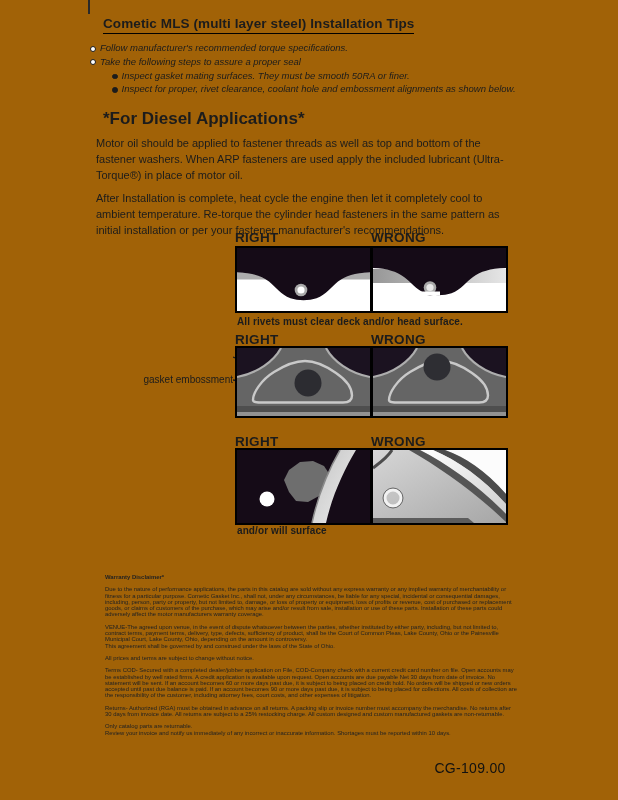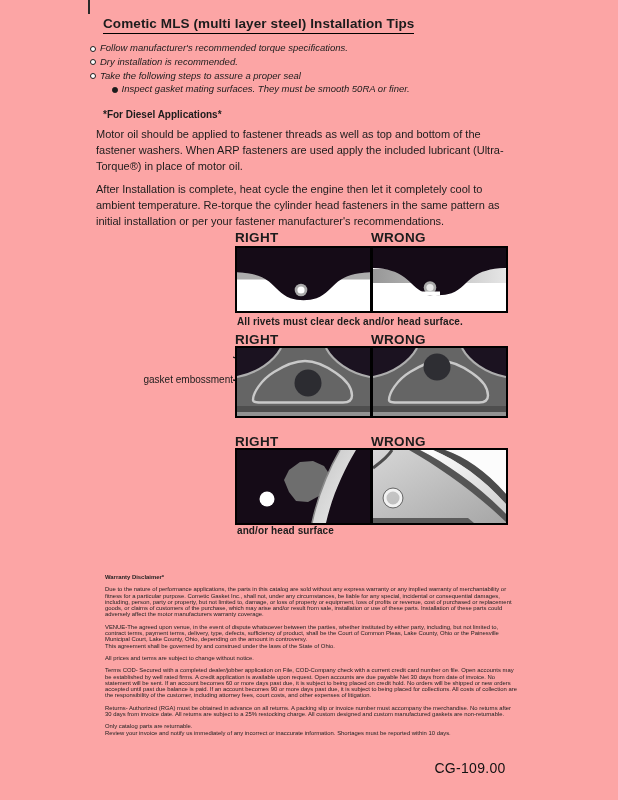--- a/index.html
+++ b/index.html
@@ -1,34 +1,34 @@
 <!DOCTYPE html>
 <html><head>
 <meta charset="utf-8">
 <style>
   html,body{margin:0;padding:0;background:#e8e8e8;}
   .page{
-    position:relative;width:618px;height:800px;background:#fca5a5;
+    position:relative;width:618px;height:800px;background:#a16207;
     font-family:"Liberation Sans","DejaVu Sans",sans-serif;color:#1c1c1c;
     margin:0 auto;overflow:hidden;
   }
   .topmark{position:absolute;left:88px;top:0;width:1.5px;height:14px;background:#2a2a2a;}
 
   
   .top-section{position:absolute;left:90px;top:14px;width:434px;}
   .title{
     display:inline-block;margin:0 0 7px 13px;font-size:13.5px;font-weight:bold;
     border-bottom:1.6px solid #000;padding-bottom:2px;letter-spacing:.1px;
   }
   .bullet{display:flex;align-items:flex-start;font-size:9.5px;line-height:13.8px;font-style:italic;}
   .b-glyph{flex:0 0 auto;width:4px;height:4px;border:1px solid #1c1c1c;border-radius:50%;
     margin:4.5px 4px 0 0;background:#fff;}
   .sub .b-glyph{background:#1c1c1c;border-color:#1c1c1c;width:3.6px;height:3.6px;margin-top:5px;}
   .sub{margin-left:22px;}
-  .diesel-heading{margin:13px 0 6px 13px;font-size:10px;font-weight:bold;}
+  .diesel-heading{margin:13px 0 6px 13px;font-size:17px;font-weight:bold;}
   .para{margin:0 0 7px 6px;font-size:11px;line-height:16px;width:421px;}
 
   
   .dg-header{position:absolute;width:137px;text-align:left;font-size:13.5px;font-weight:bold;letter-spacing:.3px;}
   .dbox{position:absolute;width:137px;border:2px solid #000;background:#fff;box-sizing:border-box;line-height:0;}
   .dbox svg{display:block;}
   .caption{position:absolute;left:237px;font-size:10px;font-weight:bold;letter-spacing:.1px;line-height:12px;}
   .fig-label{position:absolute;left:117px;width:116px;text-align:right;font-size:10px;line-height:11.5px;}
   .pointer-svg{position:absolute;left:233px;top:346px;}
 
@@ -50,29 +50,29 @@
 
   <div class="top-section">
     <h1 class="title">Cometic MLS (multi layer steel) Installation Tips</h1>
 
     <div class="bullet">
       <span class="b-glyph"></span>
       <span>Follow manufacturer's recommended torque specifications.</span>
     </div>
     <div class="bullet">
       <span class="b-glyph"></span>
-      <span>Dry installation is recommended.</span>
-    </div>
-    <div class="bullet">
-      <span class="b-glyph"></span>
       <span>Take the following steps to assure a proper seal</span>
     </div>
     <div class="bullet sub">
       <span class="b-glyph"></span>
       <span>Inspect gasket mating surfaces.  They must be smooth 50RA or finer.</span>
+    </div>
+    <div class="bullet sub">
+      <span class="b-glyph"></span>
+      <span>Inspect for proper, rivet clearance, coolant hole and embossment alignments as shown below.</span>
     </div>
 
     <h2 class="diesel-heading">*For Diesel Applications*</h2>
     <p class="para">Motor oil should be applied to fastener threads as well as top and bottom of the fastener washers. When ARP fasteners are used apply the included lubricant (Ultra-Torque®) in place of motor oil.</p>
     <p class="para">After Installation is complete, heat cycle the engine then let it completely cool to ambient temperature. Re-torque the cylinder head fasteners in the same pattern as initial installation or per your fastener manufacturer's recommendations.</p>
   </div>
 
   <div class="dg-header" style="left:235px;top:230px;">RIGHT</div>
   <div class="dg-header" style="left:371px;top:230px;">WRONG</div>
 
@@ -183,21 +183,21 @@
       <path d="M47,0 H60 C84,10 110,28 133,54 V64 C106,36 74,14 47,0 Z" fill="url(#g3band)"></path>
       <path d="M36,0 H47 C74,14 106,36 133,64 V72 C102,42 66,17 36,0 Z" fill="#555555"></path>
       <path d="M0,18 C8,12 15,7 19,0" stroke="#4c4c4c" stroke-width="3" fill="none"></path>
       <path d="M0,68 H95 L101,73 H0 Z" fill="#5c5c5c"></path>
       <circle cx="20" cy="48" r="8" fill="none" stroke="#f2f2f2" stroke-width="3"></circle>
       <circle cx="20" cy="48" r="10" fill="none" stroke="#6a6a6a" stroke-width="1"></circle>
     </svg>
   </div>
 
   <div class="caption" style="top:525px;">
-    <div>and/or head surface</div>
+    <div>and/or will surface</div>
   </div>
 
   <div class="legal">
     <p class="lh">Warranty Disclaimer*</p>
     <p>Due to the nature of performance applications, the parts in this catalog are sold without any express warranty or any implied warranty of merchantability or fitness for a particular purpose.  Cometic Gasket Inc., shall not, under any circumstances, be liable for any special, incidental or consequential damages, including, person, party or property, but not limited to, damage, or loss of property or equipment, loss of profits or revenue, cost of purchased or replacement goods, or claims of customers of the purchase, which may arise and/or result from sale, installation or use of these parts.  Installation of these parts could adversely affect the motor manufacturers warranty coverage.</p>
     <p class="tight">VENUE-The agreed upon venue, in the event of dispute whatsoever between the parties, whether instituted by either party, including, but not limited to, contract terms, payment terms, delivery, type, defects, sufficiency of product, shall be the Court of Common Pleas, Lake County, Ohio or the Painesville Municipal Court, Lake County, Ohio, depending on the amount in controversy.</p>
     <p>This agreement shall be governed by and construed under the laws of the State of Ohio.</p>
     <p>All prices and terms are subject to change without notice.</p>
     <p>Terms COD- Secured with a completed dealer/jobber application on File, COD-Company check with a current credit card number on file.  Open accounts may be established by well rated firms.  A credit application is available upon request.  Open accounts are due payable Net 30 days from date of invoice.  No statement will be sent.  If an account becomes 60 or more days past due, it is subject to being placed on credit hold.  No orders will be shipped or new orders accepted until past due balance is paid.  If an account becomes 90 or more days past due, it is subject to being placed for collections.  All costs of collection are the responsibility of the customer, including attorney fees, court costs, and other expenses of litigation.</p>
     <p>Returns- Authorized (RGA) must be obtained in advance on all returns.  A packing slip or invoice number must accompany the merchandise.  No returns after 30 days from invoice date.  All returns are subject to a 25% restocking charge.  All custom designed and custom manufactured gaskets are non-returnable.</p>

